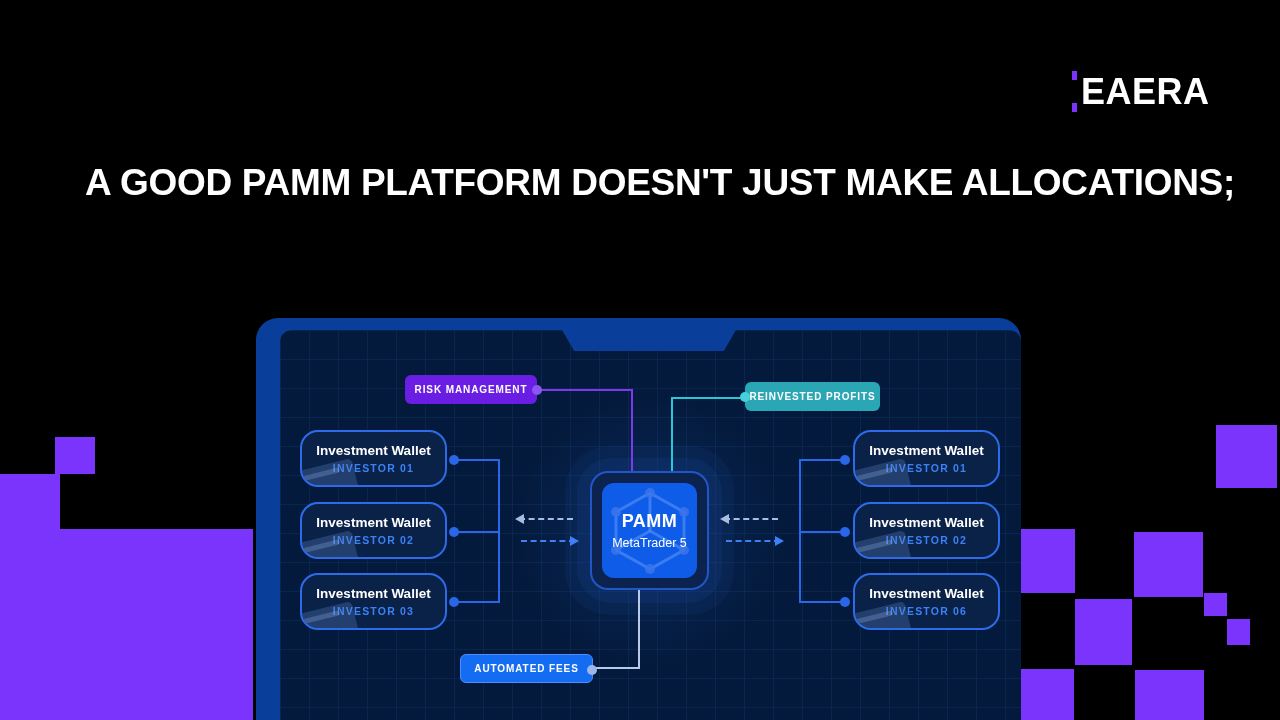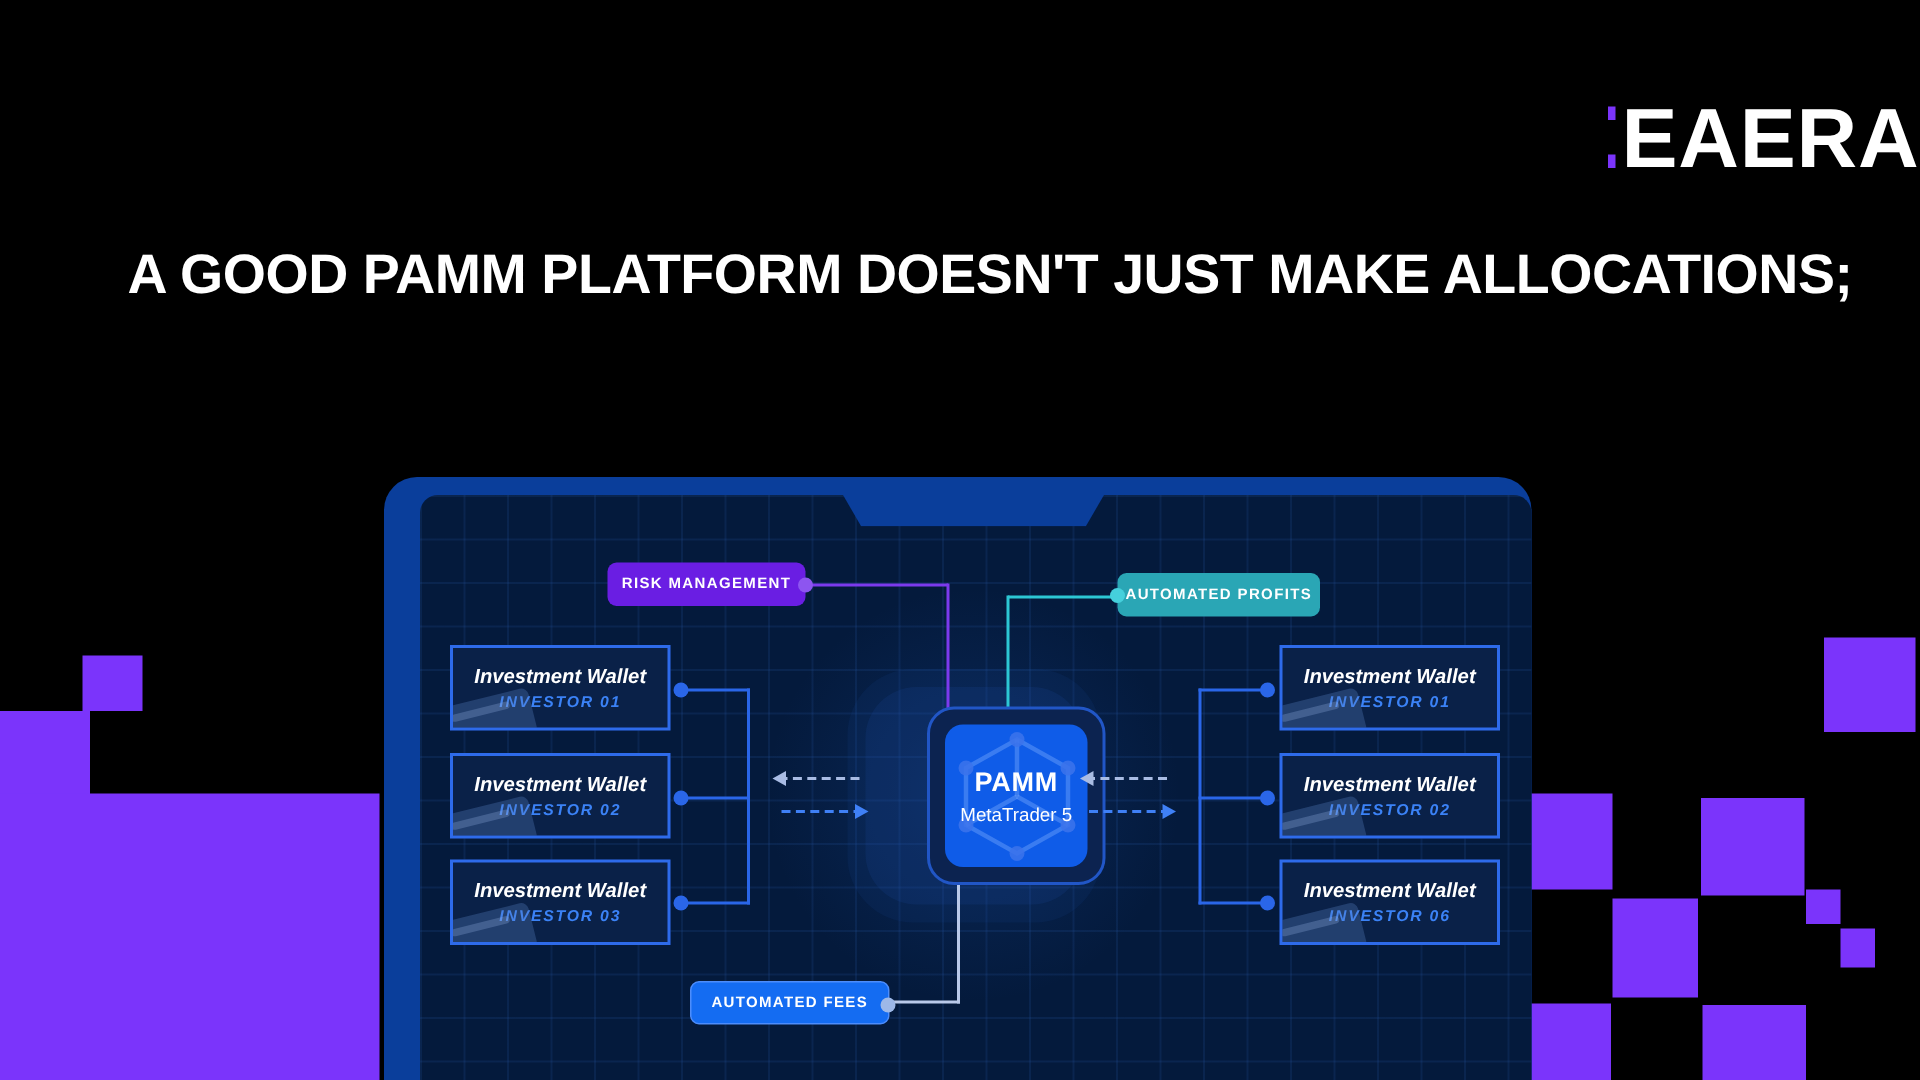--- a/index.html
+++ b/index.html
@@ -4,21 +4,21 @@
 <style>
   html,body{margin:0;padding:0;background:#000;}
   *{box-sizing:border-box;}
   .stage{position:relative;width:1280px;height:720px;background:#000;overflow:hidden;
          font-family:"Liberation Sans",sans-serif;}
 
   
   .logo{position:absolute;left:1072px;top:70px;display:flex;align-items:center;}
   .logo-ticks{display:flex;flex-direction:column;justify-content:space-between;height:41px;margin-right:4px;}
   .logo-tick{width:5px;height:9px;background:#7b34fb;}
-  .logo-text{color:#fff;font-size:56px;line-height:43px;font-weight:bold;letter-spacing:.5px;}
+  .logo-text{color:#fff;font-size:36px;line-height:43px;font-weight:bold;letter-spacing:.5px;}
 
   
   .headline{position:absolute;left:0;top:161px;width:1280px;text-align:center;color:#fff;
             font-weight:bold;font-size:37px;line-height:43px;letter-spacing:-.3px;margin-left:20px;}
 
   
   .px{position:absolute;background:#7b34fb;}
 
   
   .laptop{position:absolute;left:256px;top:318px;width:765px;height:402px;background:#0a3e9b;
@@ -43,32 +43,32 @@
   
   .line{position:absolute;}
   .dot{position:absolute;width:10px;height:10px;border-radius:50%;}
 
   
   .badge{position:absolute;height:29px;border-radius:6px;display:flex;align-items:center;justify-content:center;
          color:#fff;font-size:10px;font-weight:bold;letter-spacing:.9px;white-space:nowrap;}
   .badge .dot{top:10px;}
 
   
-  .card{position:absolute;width:147px;height:57px;background:#0a2148;border:2px solid #2e6bea;border-radius:0;
-        overflow:hidden;display:flex;flex-direction:column;align-items:center;justify-content:center;font-style:italic;}
+  .card{position:absolute;width:147px;height:57px;background:#0a2148;border:2px solid #2e6bea;border-radius:18px;
+        overflow:hidden;display:flex;flex-direction:column;align-items:center;justify-content:center;}
   .card-title{color:#fff;font-size:13.5px;font-weight:bold;line-height:16px;}
   .card-sub{color:#3b82f6;font-size:10.5px;font-weight:bold;letter-spacing:1.2px;margin-top:3px;}
   .card-icon{position:absolute;left:-8px;bottom:-12px;width:62px;height:32px;border-radius:5px;
              background:rgba(92,132,200,.30);transform:rotate(-14deg);}
   .card-icon::after{content:"";position:absolute;left:8px;top:6px;width:40px;height:5px;border-radius:3px;
              background:rgba(150,180,230,.28);}
 
   
   .pamm-outer{position:absolute;left:310px;top:141px;width:119px;height:119px;background:#0c2350;
-              border:2px solid #2156c6;border-radius:18px;margin-left:28px;}
+              border:2px solid #2156c6;border-radius:18px;}
   .pamm-inner{position:absolute;inset:10px;background:#0f5ce8;border-radius:12px;display:flex;
               flex-direction:column;align-items:center;justify-content:center;overflow:hidden;}
   .pamm-inner svg{position:absolute;left:50%;top:50%;transform:translate(-50%,-50%);}
   .pamm-title{position:relative;color:#fff;font-size:18px;font-weight:bold;letter-spacing:.5px;}
   .pamm-sub{position:relative;color:#fff;font-size:12.5px;font-weight:normal;margin-top:4px;}
 
   
   .darrow{position:absolute;width:54px;height:0;border-top:2px dashed;}
   .ah{position:absolute;top:-6px;width:0;height:0;border-top:5px solid transparent;border-bottom:5px solid transparent;}
   .ah-left{left:-4px;border-right:9px solid;}
@@ -133,21 +133,21 @@
       <div class="line" style="left:519px;top:271px;width:48px;height:2px;background:#2a66e8;"></div>
       <div class="dot" style="left:560px;top:125px;background:#2a66e8;"></div>
       <div class="dot" style="left:560px;top:197px;background:#2a66e8;"></div>
       <div class="dot" style="left:560px;top:267px;background:#2a66e8;"></div>
 
       <div class="badge" style="left:125px;top:45px;width:132px;background:#6a1ee3;">
         <span>RISK MANAGEMENT</span>
         <span class="dot" style="right:-5px;background:#8d55f0;"></span>
       </div>
       <div class="badge" style="left:465px;top:52px;width:135px;background:#2aa6b5;">
-        <span>AUTOMATED PROFITS</span>
+        <span>REINVESTED PROFITS</span>
         <span class="dot" style="left:-5px;background:#45d0dc;"></span>
       </div>
       <div class="badge" style="left:180px;top:324px;width:133px;background:#146cf2;border:1px solid #4d8dfc;">
         <span>AUTOMATED FEES</span>
         <span class="dot" style="right:-5px;background:#9db8e8;"></span>
       </div>
 
       <div class="card" style="left:20px;top:100px;">
         <div class="card-icon"></div>
         <div class="card-title">Investment Wallet</div>

